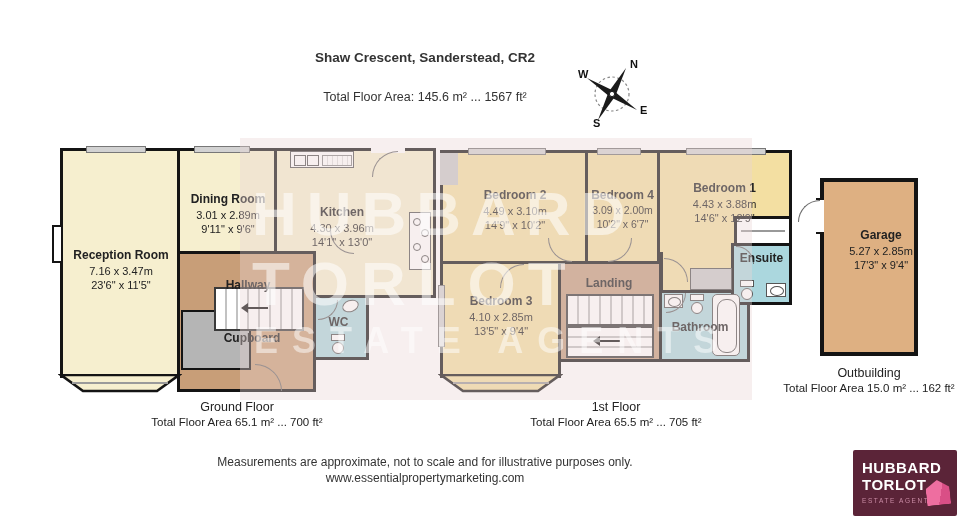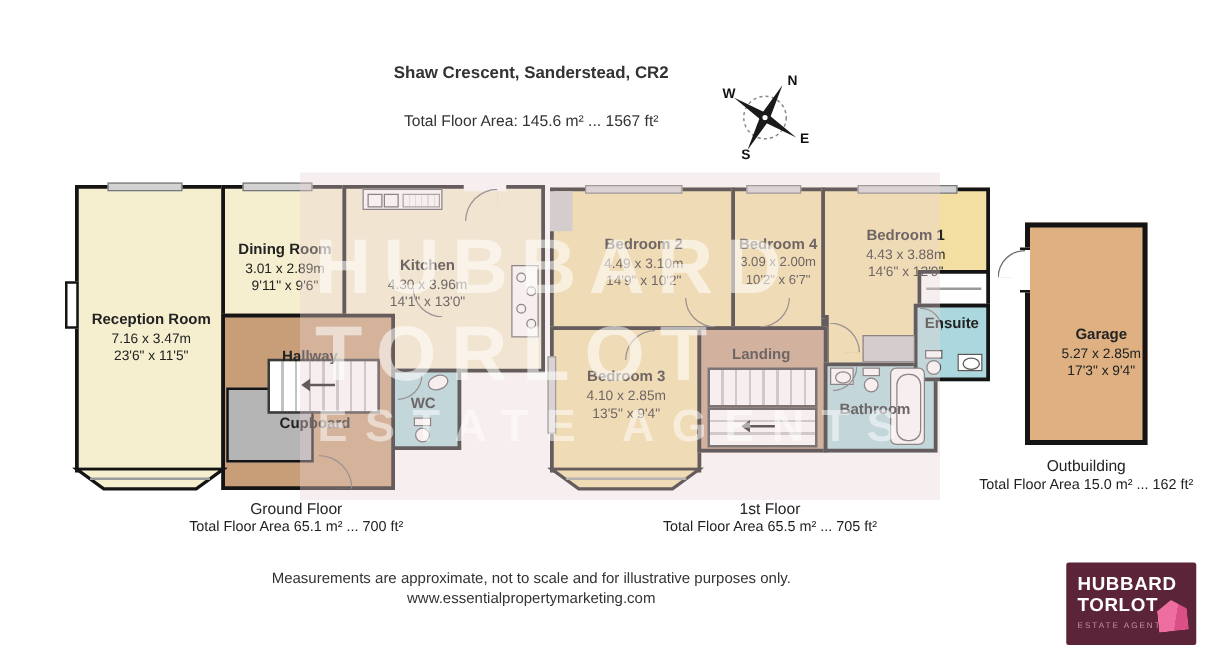--- a/index.html
+++ b/index.html
@@ -223,21 +223,21 @@
   <div class="room-label" style="left:658px;top:320px;width:84px;">
     <div class="rname">Bathroom</div>
   </div>
   <div class="room-label" style="left:731px;top:251px;width:61px;">
     <div class="rname">Ensuite</div>
   </div>
 
   <div class="abs room tan" style="left:820px;top:178px;width:98px;height:178px;border-width:4px;"></div>
   <div class="abs gap" style="left:816px;top:198px;width:8px;height:36px;border-top:2px solid #141414;border-bottom:2px solid #141414;"></div>
   <div class="abs door d-tl" style="left:798px;top:200px;width:22px;height:22px;"></div>
-  <div class="room-label" style="left:821px;top:228px;width:120px;margin-top:32px;">
+  <div class="room-label" style="left:821px;top:228px;width:120px;">
     <div class="rname">Garage</div>
     <div class="rdim">5.27 x 2.85m</div>
     <div class="rdim">17'3" x 9'4"</div>
   </div>
 
   <div class="floor-label" style="left:107px;top:400px;width:260px;text-align:center;">
     <div class="fl-name">Ground Floor</div>
     <div class="fl-area">Total Floor Area 65.1 m² ... 700 ft²</div>
   </div>
   <div class="floor-label" style="left:486px;top:400px;width:260px;">

